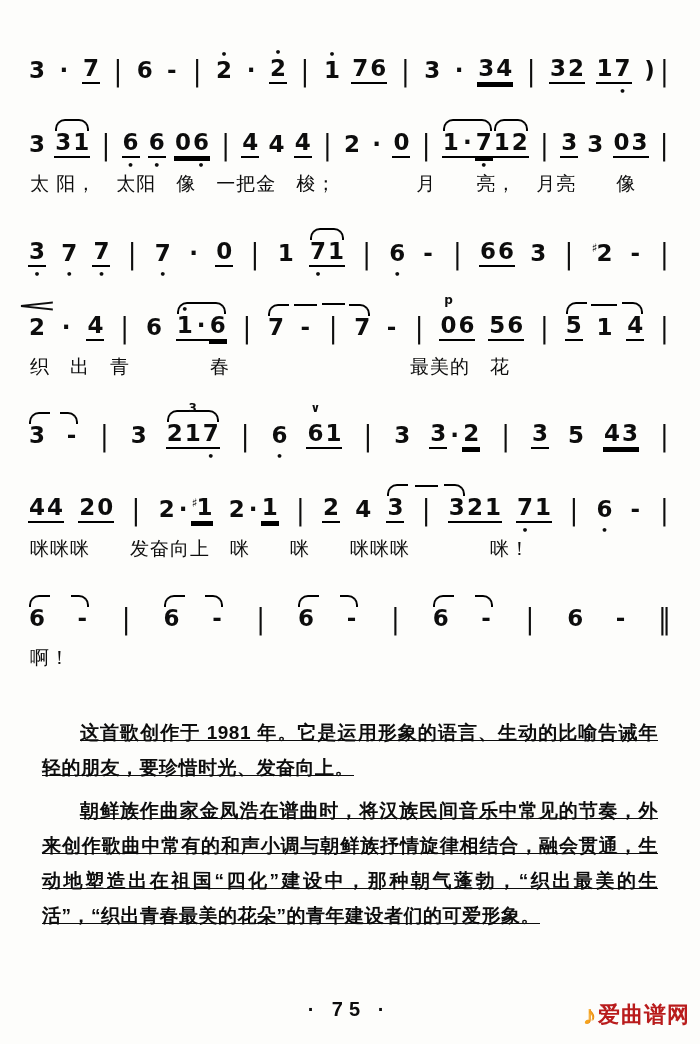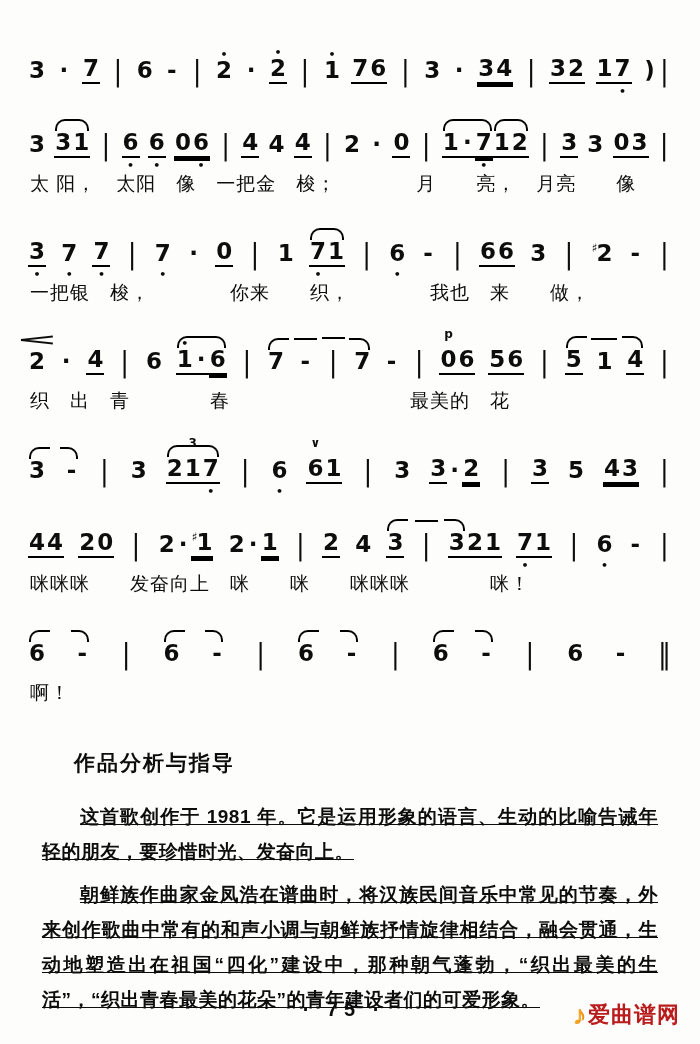--- a/index.html
+++ b/index.html
@@ -32,21 +32,21 @@
   .lyric-row{font-size:19px;font-weight:normal;white-space:pre;letter-spacing:1px;
              margin:0 0 10px 2px;line-height:1.3;}
 
   
   .analysis{margin-top:44px;padding:0 6px;}
   .analysis h2{font-size:21px;margin:0 0 22px 40px;font-weight:bold;letter-spacing:2px;}
   .analysis p{font-size:19px;font-weight:bold;line-height:35px;margin:8px;
               text-indent:2em;text-align:justify;letter-spacing:0.5px;text-decoration:underline;}
 
   
-  .footer{position:absolute;left:0;right:12px;top:998px;height:40px;}
+  .footer{position:absolute;left:0;right:2px;top:998px;height:40px;}
   .page-num{position:absolute;left:0;right:0;text-align:center;
             font-size:20px;font-weight:bold;letter-spacing:6px;}
   .logo{position:absolute;right:8px;top:2px;display:flex;align-items:center;}
   .logo .note-ic{color:#f5a31d;font-size:27px;line-height:1;margin-right:2px;
                  text-shadow:1px 0 0 #e88912;}
   .logo .logo-txt{color:#b91c1c;font-size:22px;font-weight:bold;letter-spacing:1px;}
 </style>
 </head>
 <body>
 
@@ -253,21 +253,20 @@
         <span class="cell">
           <span class="tok"><span class="g"><span class="acc">♯</span>2</span></span>
         </span>
         <span class="cell">
           <span class="tok"><span class="g">-</span></span>
         </span>
         <span class="cell">
           <span class="tok bar"><span class="g">|</span></span>
         </span>
       </div>
-      <div class="lyric-row">一把银　梭，　　　　你来　　织，　　　　我也　来　　做，</div>
       <div class="note-row">
         <span class="cell">
           <span class="tok cresc"><span class="g">2</span><span class="an">&lt;</span></span>
         </span>
         <span class="cell">
           <span class="tok"><span class="g">·</span></span>
         </span>
         <span class="cell">
           <span class="tok u1"><span class="g">4</span></span>
         </span>
@@ -488,21 +487,20 @@
           <span class="tok"><span class="g">-</span></span>
         </span>
         <span class="cell">
           <span class="tok bar"><span class="g">‖</span></span>
         </span>
       </div>
       <div class="lyric-row">啊！</div>
     </div>
 
   <div class="analysis">
-    <h2>作品分析与指导</h2>
     <p>这首歌创作于 1981 年。它是运用形象的语言、生动的比喻告诫年轻的朋友，要珍惜时光、发奋向上。</p>
     <p>朝鲜族作曲家金凤浩在谱曲时，将汉族民间音乐中常见的节奏，外来创作歌曲中常有的和声小调与朝鲜族抒情旋律相结合，融会贯通，生动地塑造出在祖国“四化”建设中，那种朝气蓬勃，“织出最美的生活”，“织出青春最美的花朵”的青年建设者们的可爱形象。</p>
 
   </div>
 
   <div class="footer">
     <div class="page-num">· 75 ·</div>
     <div class="logo">
       <span class="note-ic">♪</span>
       <span class="logo-txt">爱曲谱网</span>

